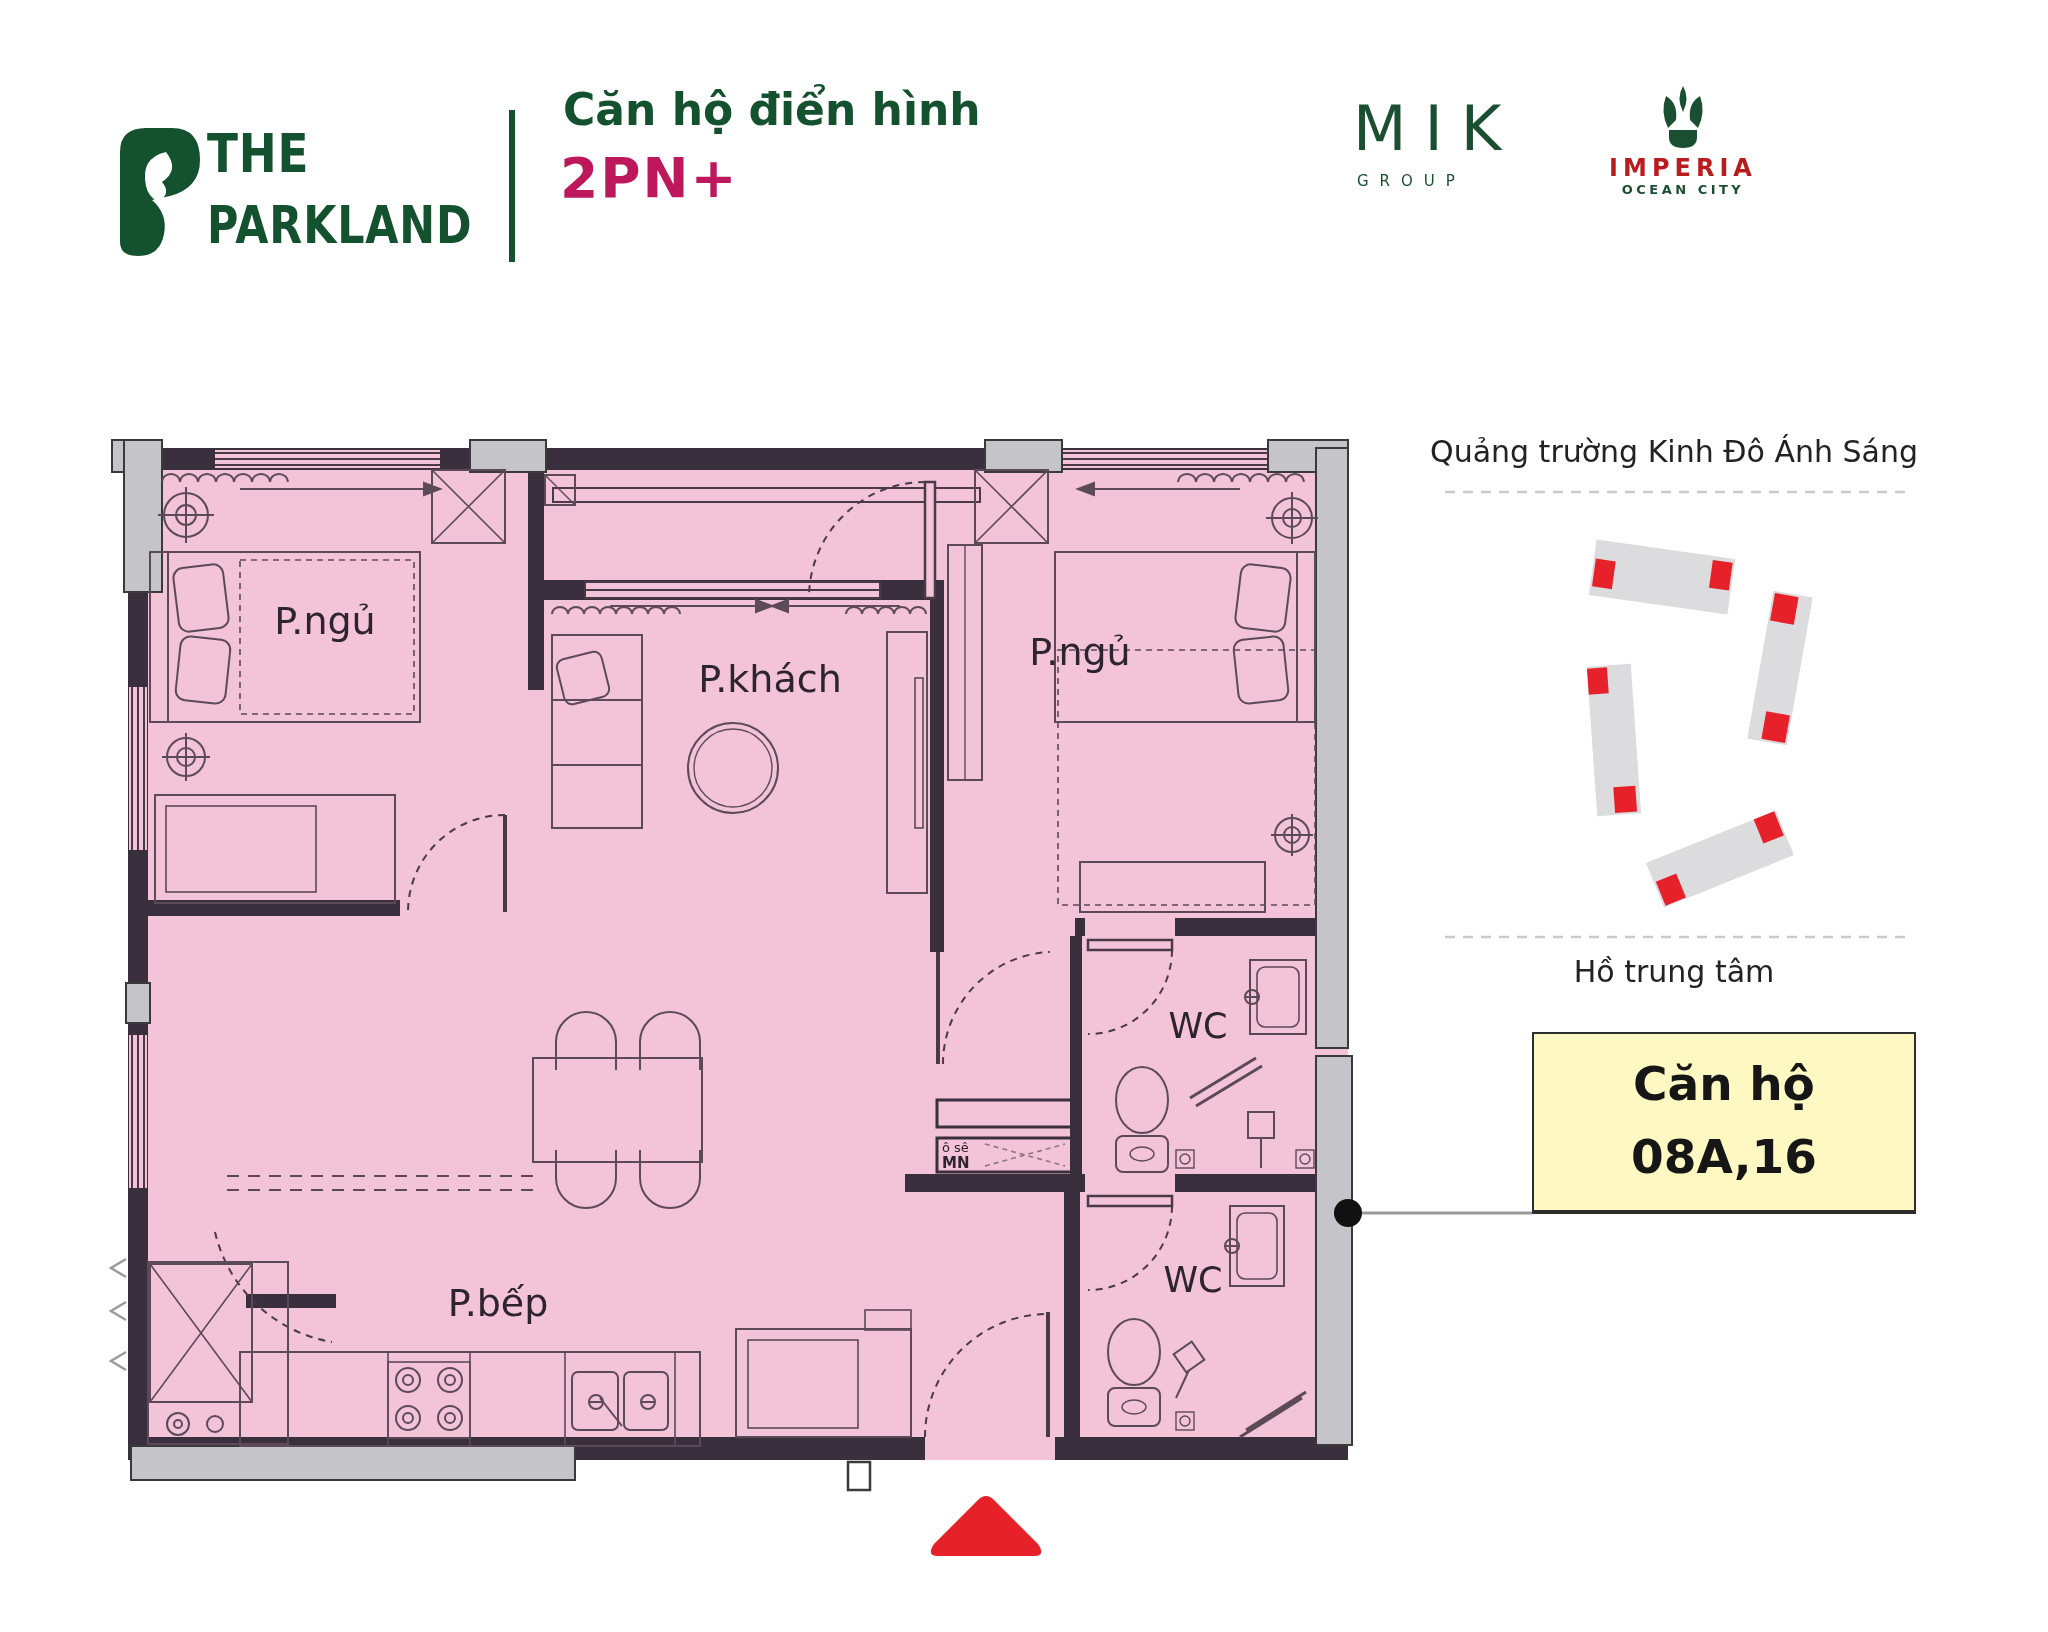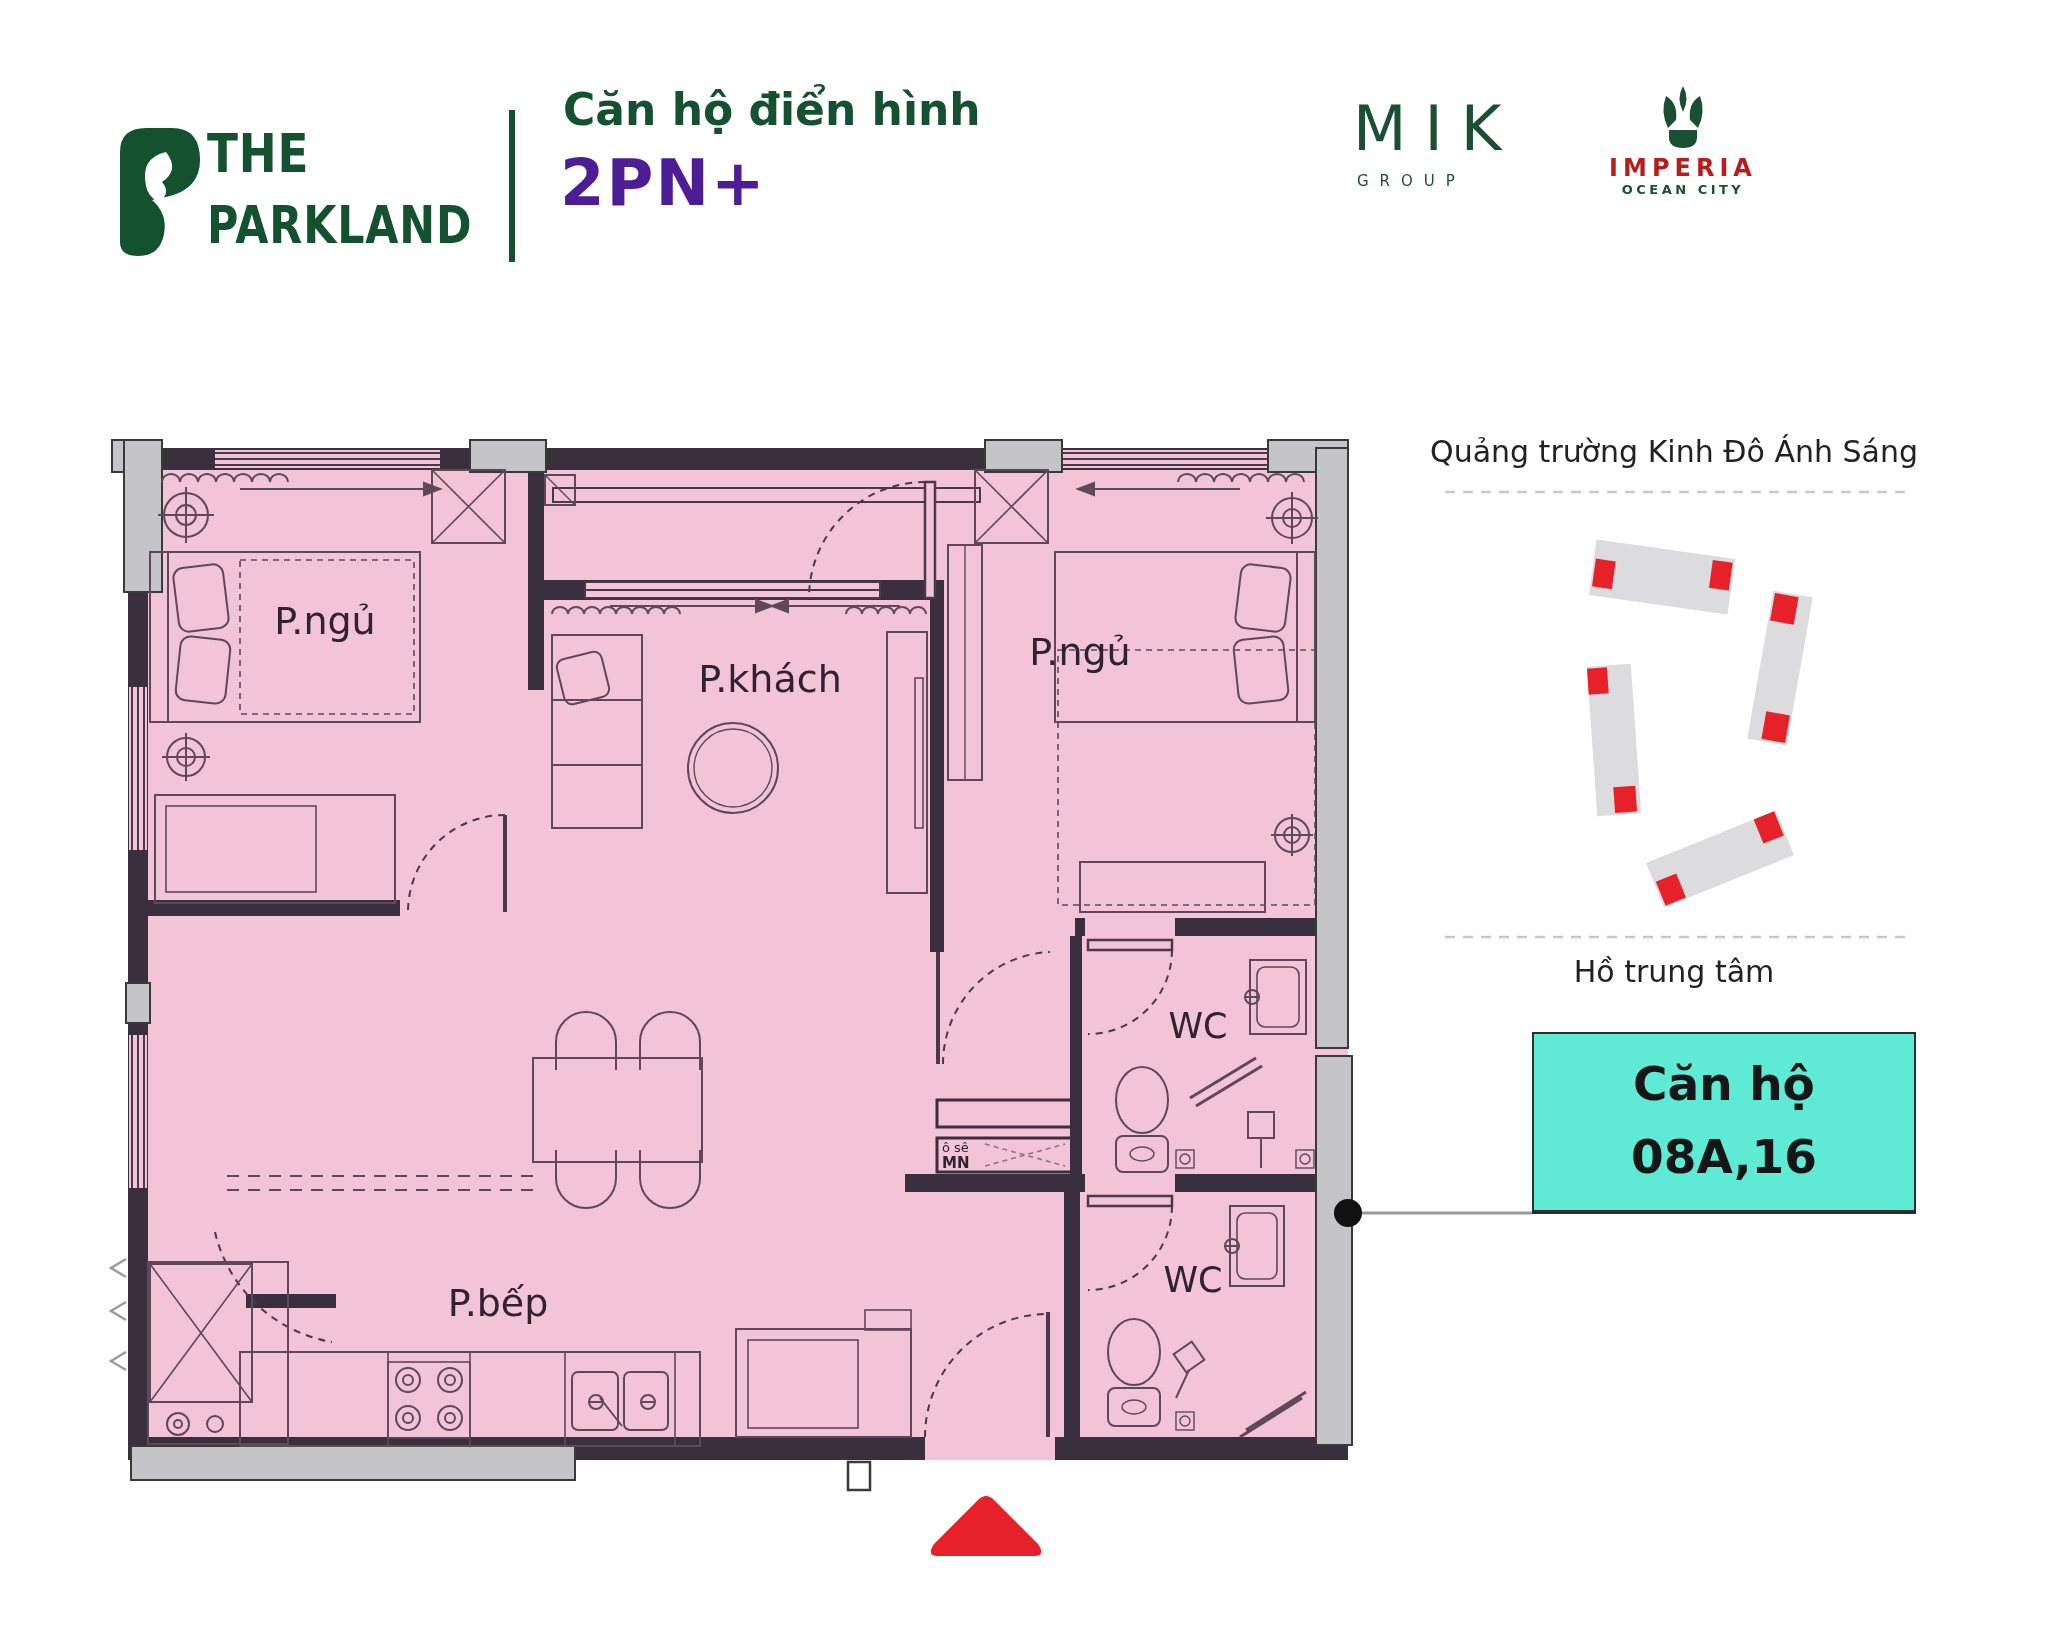--- a/index.html
+++ b/index.html
@@ -5,28 +5,28 @@
   html,body{margin:0;padding:0;background:#fff;}
   .page{position:relative;width:2048px;height:1632px;background:#ffffff;overflow:hidden;
         font-family:"DejaVu Sans",sans-serif;}
   .abs{position:absolute;}
   
   .brand-the,.brand-park{color:#14512e;font-weight:bold;transform:scaleX(.84);transform-origin:left top;letter-spacing:1px;white-space:nowrap;}
   .brand-the{font-size:54px;}
   .brand-park{font-size:51px;}
   .divider{width:6px;background:#14512e;}
   .subtitle{color:#14512e;font-size:44px;font-weight:bold;white-space:nowrap;}
-  .apt-type{color:#4c1d95;font-size:64px;font-weight:800;letter-spacing:2px;white-space:nowrap;}
+  .apt-type{color:#be185d;font-size:55px;font-weight:800;letter-spacing:2px;white-space:nowrap;}
   .mik{color:#1b4f31;font-size:62px;font-weight:500;letter-spacing:18px;white-space:nowrap;}
   .mik-sub{color:#1b4f31;font-size:15px;font-weight:500;letter-spacing:11px;white-space:nowrap;}
   .imperia{color:#b91c1c;font-size:24px;font-weight:bold;letter-spacing:5px;text-align:center;width:100%;}
   .imperia-sub{color:#1b4f31;font-size:13px;font-weight:600;letter-spacing:3.5px;text-align:center;width:100%;}
   
   .info-box{left:1532px;top:1032px;width:380px;border:2px solid #2e2e2e;background:#fff;}
-  .info-head{background:#5eead4;border-bottom:2px solid #2e2e2e;text-align:center;padding:14px 0 16px 0;}
+  .info-head{background:#fef9c3;border-bottom:2px solid #2e2e2e;text-align:center;padding:14px 0 16px 0;}
   .info-head div{font-size:47px;font-weight:bold;color:#161616;line-height:1.55;}
   .info-net{border-bottom:2px solid #2e2e2e;text-align:center;font-size:56px;font-weight:bold;color:#1d5b38;padding:24px 0;}
   .info-gross{text-align:center;font-size:56px;font-weight:600;color:#1f1f1f;padding:22px 0;}
   svg text{font-family:"DejaVu Sans",sans-serif;}
   .room-label{font-size:38px;font-weight:500;fill:#2e2430;}
   .wc-label{font-size:35px;font-weight:500;fill:#2e2430;}
   .site-label{font-size:30px;fill:#222;}
   .tiny-label{fill:#2e2430;}
 </style>
 </head>

